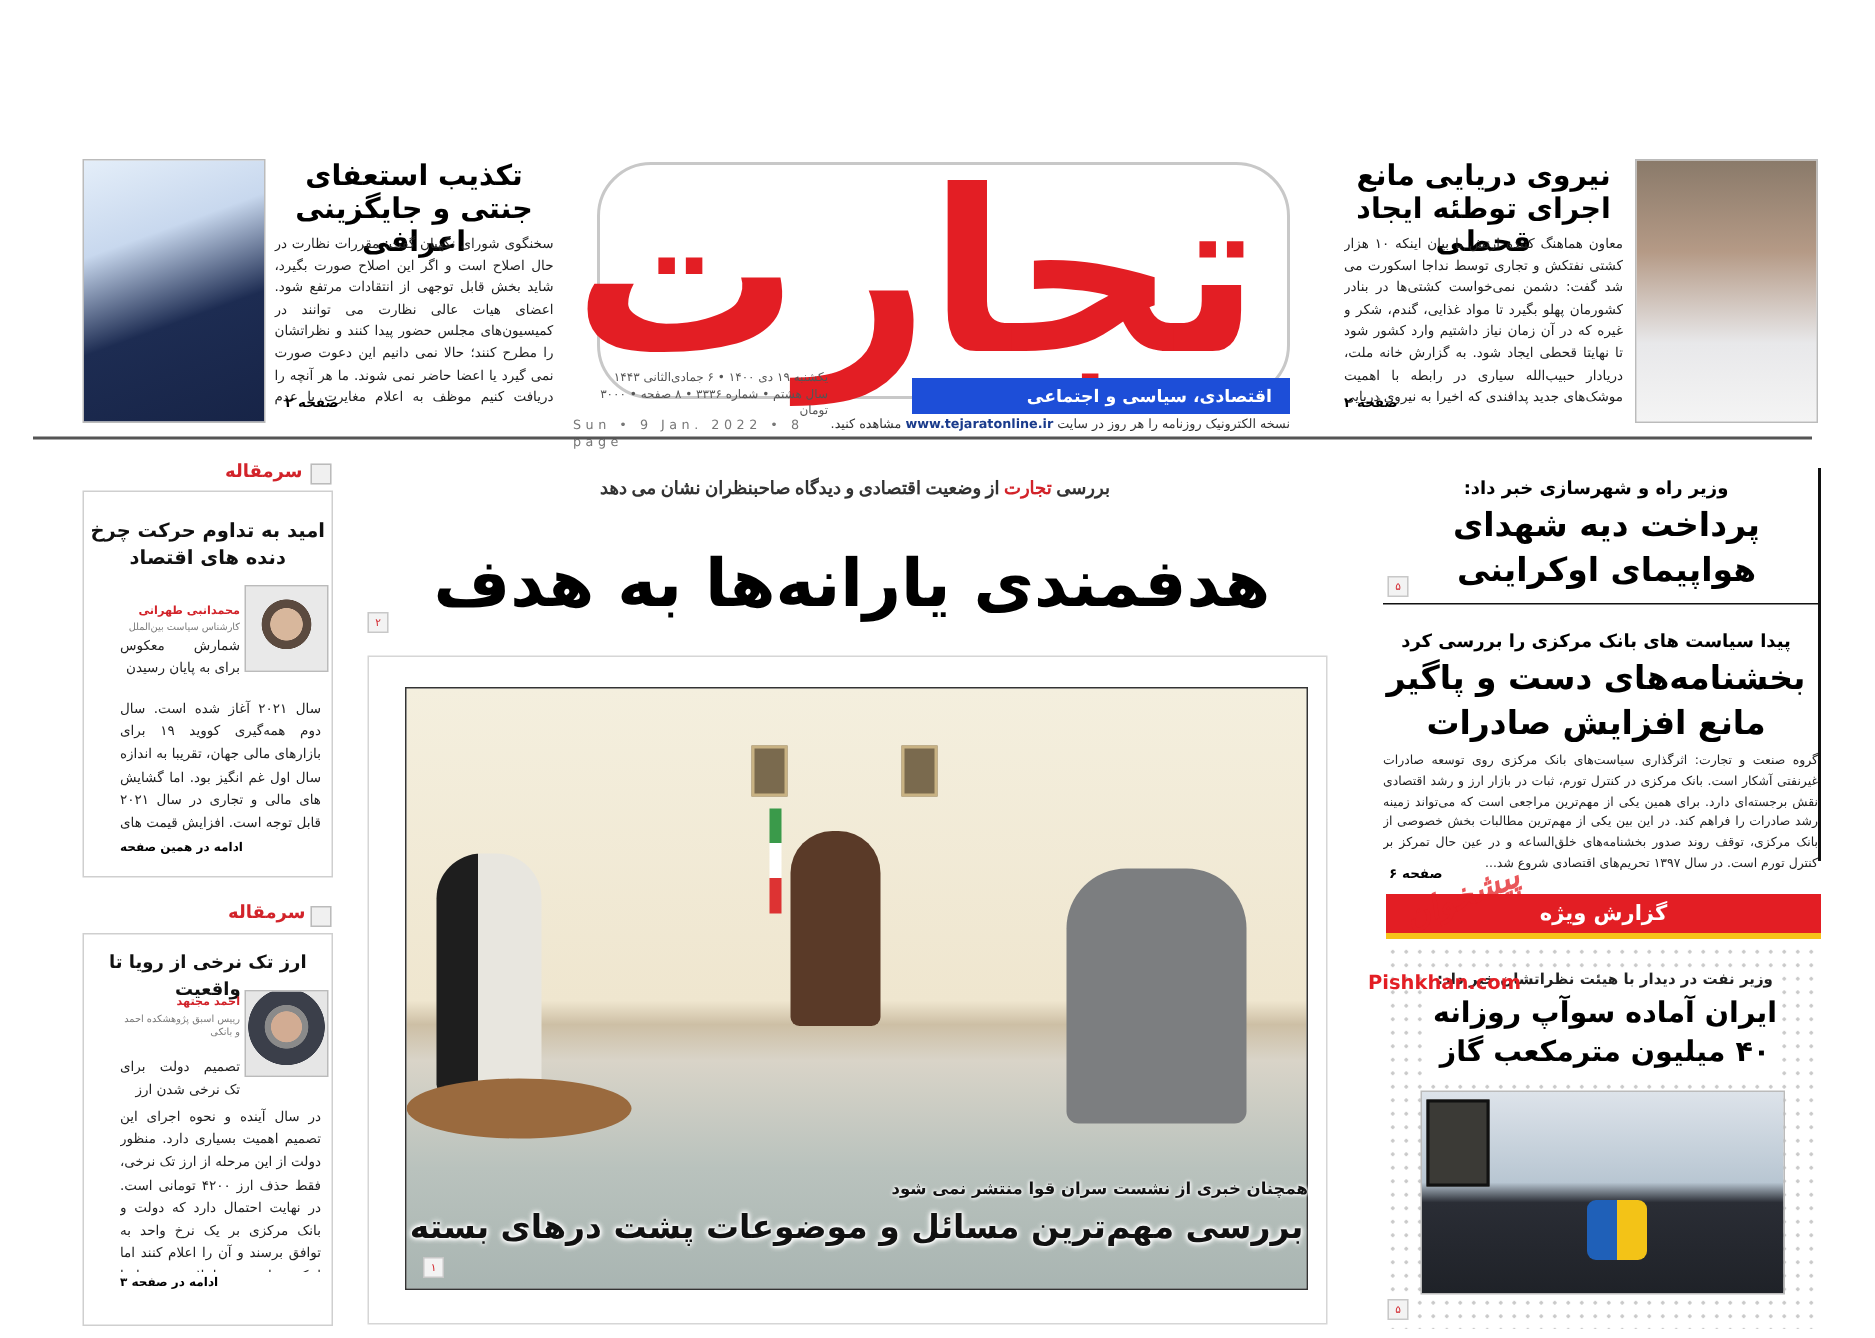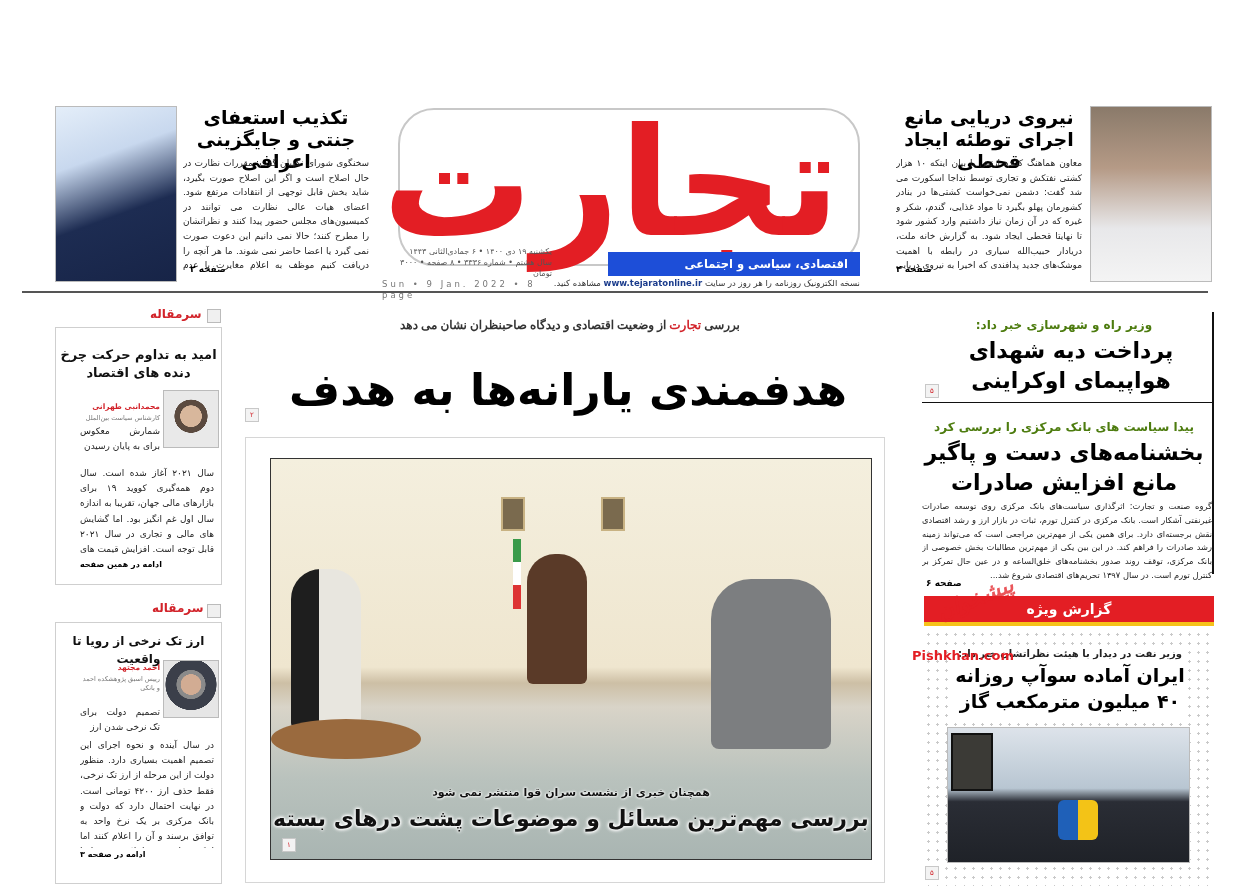--- a/index.html
+++ b/index.html
@@ -70,31 +70,31 @@
     width: 14px; height: 14px; border: 1px solid #c8c8c8; background: #f3f3f3;
     font-size: 7px; color: #d2232a; text-align: center; line-height: 12px;
   }
   .main-frame { border: 1px solid #d6d6d6; background: #fff; }
   .main-photo {
     border: 1px solid #333; overflow: hidden;
     background:
       linear-gradient(180deg, #f4efde 0%, #efe6cf 52%, #cdbfa5 56%, #d9d4c8 62%, #b9c2bd 80%, #a9b5b2 100%);
   }
   .caption-kicker {
-    font-size: 11px; font-weight: bold; color: #111; text-align: center;
+    font-size: 11px; font-weight: bold; color: #111; text-align: right;
     text-shadow: 0 0 3px #fff, 0 0 3px #fff, 0 0 2px #fff;
   }
   .caption-main {
     font-size: 22px; font-weight: bold; color: #111; text-align: center;
     text-shadow: 0 0 4px #fff, 0 0 4px #fff, 0 0 3px #fff, 0 0 2px #fff;
   }
 
   
   .right-rule { background: #111; }
-  .rk-kicker { font-size: 12px; font-weight: bold; color: #4d7c0f; text-align: center; }
+  .rk-kicker { font-size: 12px; font-weight: bold; color: #000000; text-align: center; }
   .rk-title { font-size: 22px; font-weight: bold; line-height: 30px; text-align: center; color: #000; }
   .report-bar {
     background: #e31e24; color: #fff; font-weight: bold; font-size: 14px; text-align: center; line-height: 26px;
     border-bottom: 4px solid #f6c21a;
   }
   .dotted-box {
     background-image: radial-gradient(#c9c9c9 1px, transparent 1.2px);
     background-size: 9px 9px;
   }
   .watermark {

